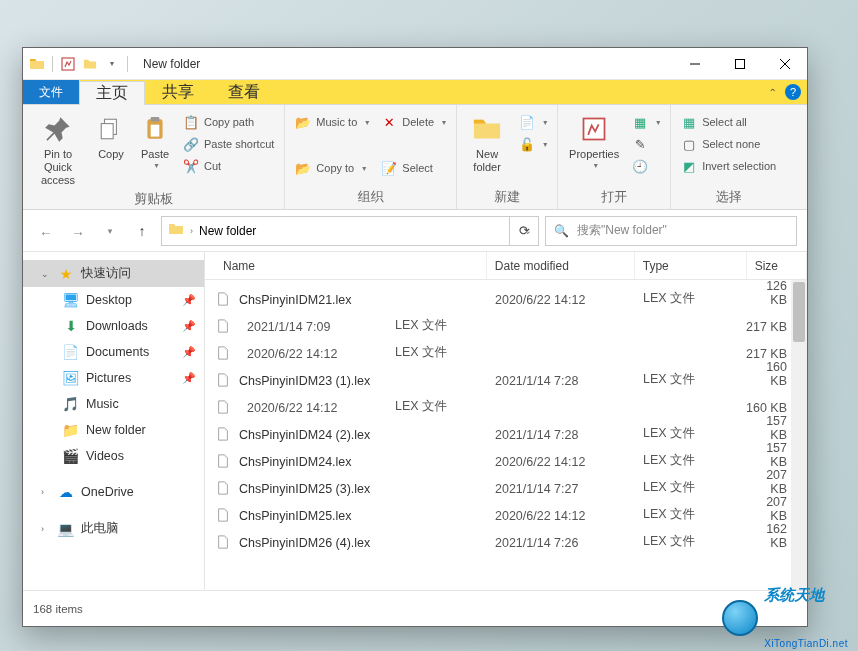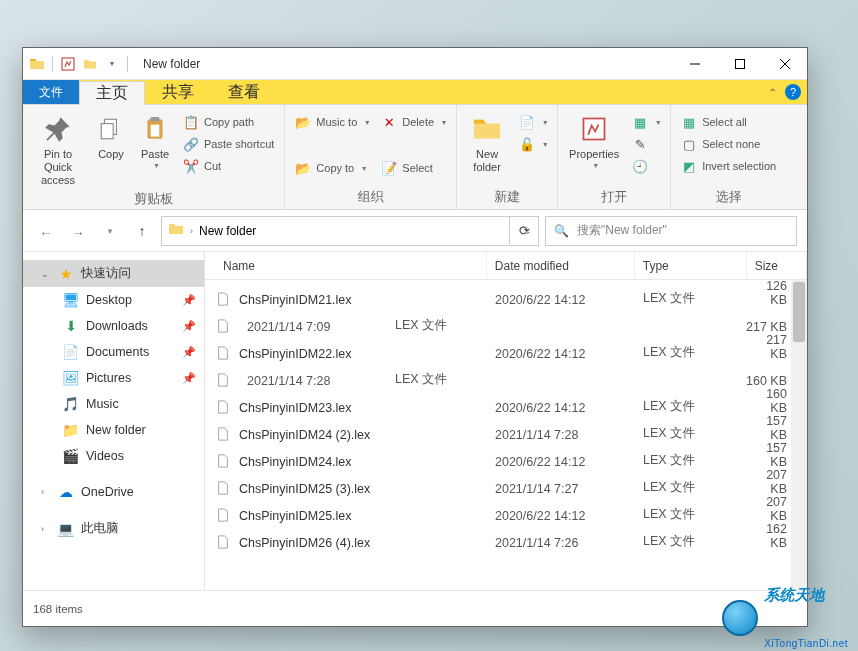--- a/index.html
+++ b/index.html
@@ -395,44 +395,43 @@
             <span class="ft">LEX 文件</span>
             <span class="fs">217 KB</span>
           </div>
           <div class="frow">
             <span class="fic">
               <svg width="14" height="14" viewBox="0 0 16 16">
                 <path fill="#fff" stroke="#999" d="M3 1h7l3 3v11H3z"></path>
                 <path fill="#ddd" d="M10 1v3h3z"></path>
               </svg>
             </span>
-            <span class="fn">ChsPinyinIDM22.lex</span>
             <span class="fd">2020/6/22 14:12</span>
             <span class="ft">LEX 文件</span>
             <span class="fs">217 KB</span>
           </div>
           <div class="frow">
             <span class="fic">
               <svg width="14" height="14" viewBox="0 0 16 16">
                 <path fill="#fff" stroke="#999" d="M3 1h7l3 3v11H3z"></path>
                 <path fill="#ddd" d="M10 1v3h3z"></path>
               </svg>
             </span>
+            <span class="fn">ChsPinyinIDM23 (1).lex</span>
             <span class="fd">2021/1/14 7:28</span>
             <span class="ft">LEX 文件</span>
             <span class="fs">160 KB</span>
           </div>
           <div class="frow">
             <span class="fic">
               <svg width="14" height="14" viewBox="0 0 16 16">
                 <path fill="#fff" stroke="#999" d="M3 1h7l3 3v11H3z"></path>
                 <path fill="#ddd" d="M10 1v3h3z"></path>
               </svg>
             </span>
-            <span class="fn">ChsPinyinIDM23.lex</span>
             <span class="fd">2020/6/22 14:12</span>
             <span class="ft">LEX 文件</span>
             <span class="fs">160 KB</span>
           </div>
           <div class="frow">
             <span class="fic">
               <svg width="14" height="14" viewBox="0 0 16 16">
                 <path fill="#fff" stroke="#999" d="M3 1h7l3 3v11H3z"></path>
                 <path fill="#ddd" d="M10 1v3h3z"></path>
               </svg>

